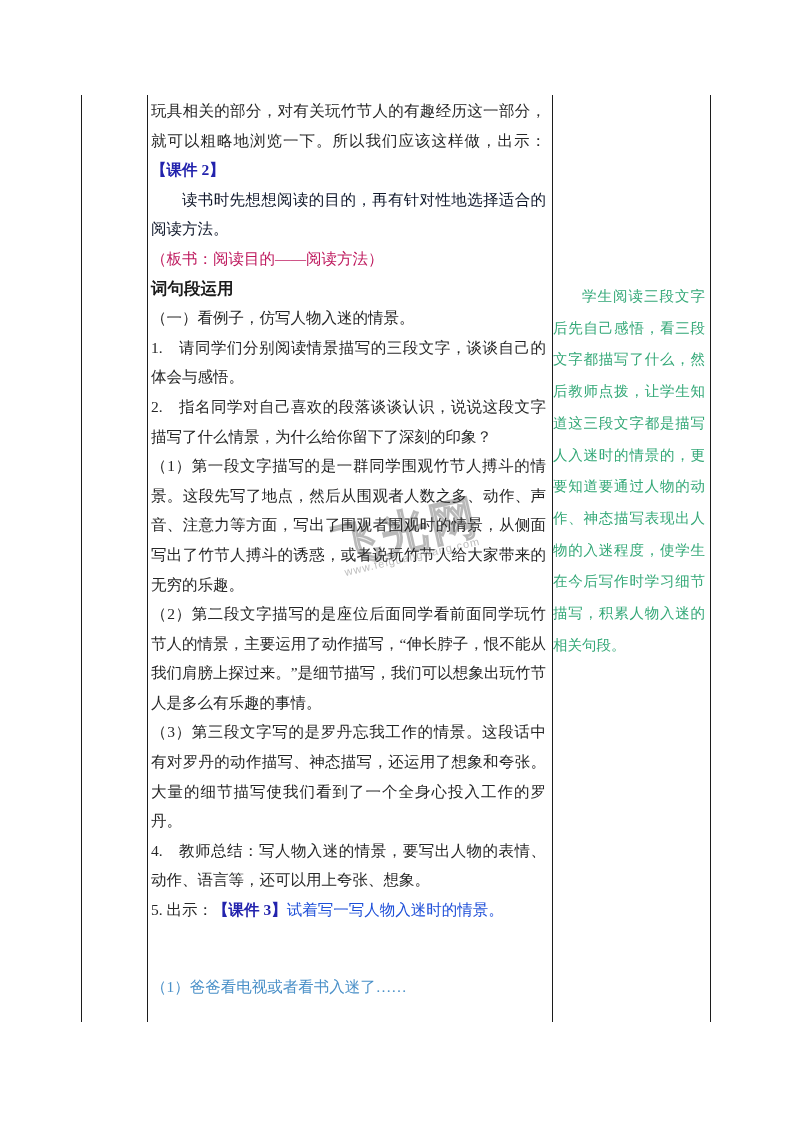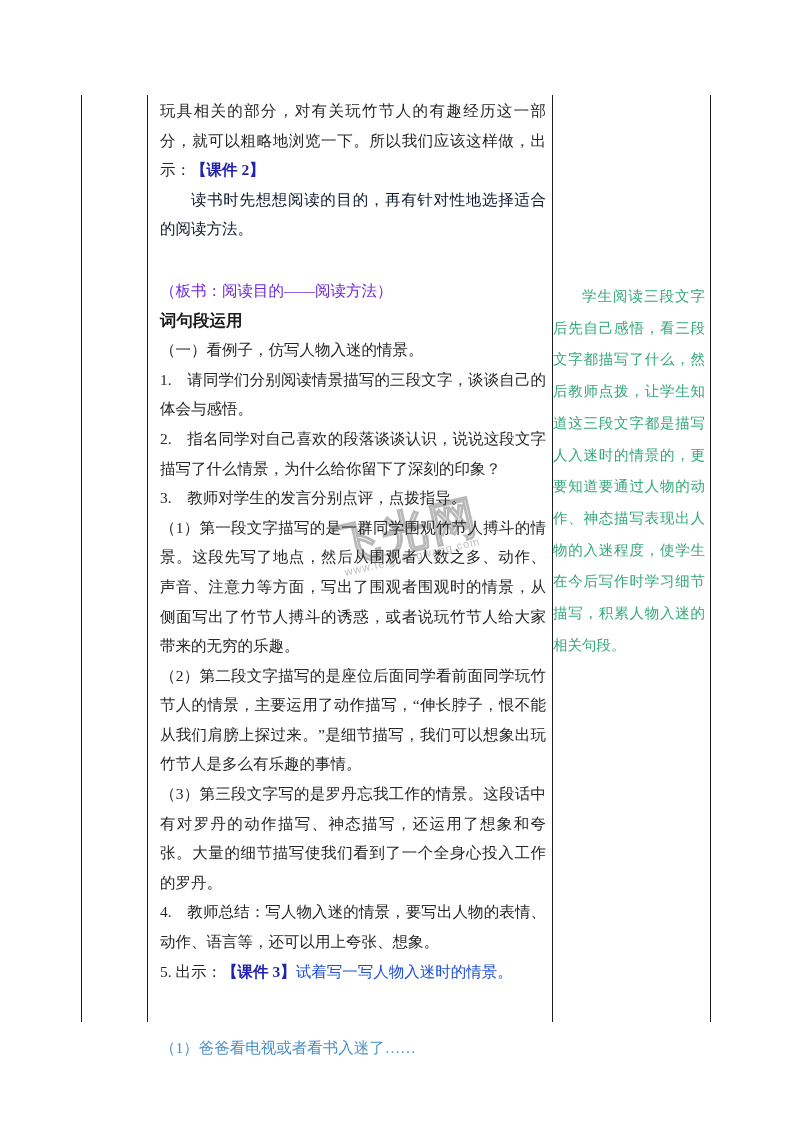--- a/index.html
+++ b/index.html
@@ -30,33 +30,33 @@
     font-family:"Liberation Sans","DejaVu Sans",sans-serif;
   }
   
   .doc-table{
     position:absolute;left:81px;top:95px;
     width:630px;height:927px;
     display:flex;z-index:1;
   }
   .col{box-sizing:border-box;height:100%;border-left:1.5px solid #1c1c1c;}
   .col-left{width:66px;}
-  .col-main{width:405px;padding:1px 6px 0 12px;}
+  .col-main{width:405px;padding:1px 6px 0 3px;}
   .col-notes{width:159px;border-right:1.5px solid #1c1c1c;padding:186px 5px 0 0;}
   
   .para{
     margin:0;
     font-size:15.5px;
     line-height:29.6px;
     color:#262626;
     text-align:justify;
     word-break:break-all;
   }
   .p-blue{color:#0f172a;text-indent:2em;}
-  .p-red{color:#6d28d9;margin-top:32px;}
+  .p-red{color:#be185d;}
   .p-head{
     font-family:"Liberation Sans","DejaVu Sans",sans-serif;
     font-weight:bold;font-size:16.5px;color:#1a1a1a;
   }
   .p-lightblue{color:#4a90c8;margin-top:47px;}
   .t-body{color:#262626;}
   .t-navy{color:#2323ad;font-weight:bold;}
   .t-steel{color:#1d4ed8;}
   .notes-text{
     margin:0;
@@ -80,21 +80,20 @@
   <div class="col col-left"></div>
 
   <div class="col col-main">
     <p class="para"><span class="t-body">玩具相关的部分，对有关玩竹节人的有趣经历这一部分，就可以粗略地浏览一下。所以我们应该这样做，出示：</span><span class="t-navy">【课件 2】</span></p>
     <p class="para p-blue">读书时先想想阅读的目的，再有针对性地选择适合的阅读方法。</p>
     <p class="para p-red">（板书：阅读目的——阅读方法）</p>
     <p class="para p-head">词句段运用</p>
     <p class="para">（一）看例子，仿写人物入迷的情景。</p>
     <p class="para">1.　请同学们分别阅读情景描写的三段文字，谈谈自己的体会与感悟。</p>
     <p class="para">2.　指名同学对自己喜欢的段落谈谈认识，说说这段文字描写了什么情景，为什么给你留下了深刻的印象？</p>
-    <p class="para">3.　教师对学生的发言分别点评，点拨指导。</p>
     <p class="para">（1）第一段文字描写的是一群同学围观竹节人搏斗的情景。这段先写了地点，然后从围观者人数之多、动作、声音、注意力等方面，写出了围观者围观时的情景，从侧面写出了竹节人搏斗的诱惑，或者说玩竹节人给大家带来的无穷的乐趣。</p>
     <p class="para">（2）第二段文字描写的是座位后面同学看前面同学玩竹节人的情景，主要运用了动作描写，“伸长脖子，恨不能从我们肩膀上探过来。”是细节描写，我们可以想象出玩竹节人是多么有乐趣的事情。</p>
     <p class="para">（3）第三段文字写的是罗丹忘我工作的情景。这段话中有对罗丹的动作描写、神态描写，还运用了想象和夸张。大量的细节描写使我们看到了一个全身心投入工作的罗丹。</p>
     <p class="para">4.　教师总结：写人物入迷的情景，要写出人物的表情、动作、语言等，还可以用上夸张、想象。</p>
     <p class="para"><span class="t-body">5. 出示：</span><span class="t-navy">【课件 3】</span><span class="t-steel">试着写一写人物入迷时的情景。</span></p>
     <p class="para p-lightblue">（1）爸爸看电视或者看书入迷了……</p>
   </div>
 
   <div class="col col-notes">
     <p class="notes-text">学生阅读三段文字后先自己感悟，看三段文字都描写了什么，然后教师点拨，让学生知道这三段文字都是描写人入迷时的情景的，更要知道要通过人物的动作、神态描写表现出人物的入迷程度，使学生在今后写作时学习细节描写，积累人物入迷的相关句段。</p>

